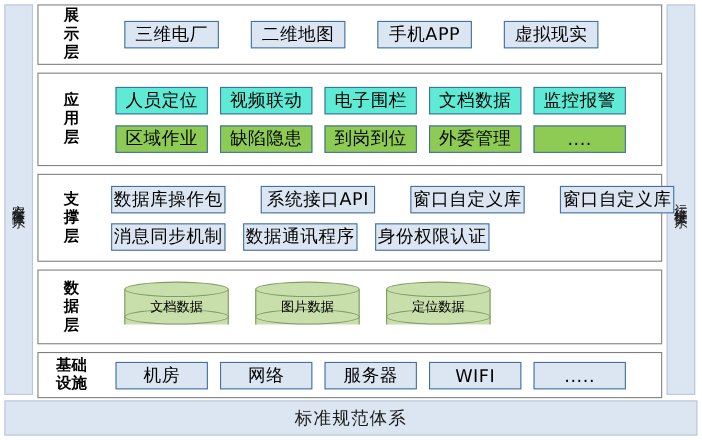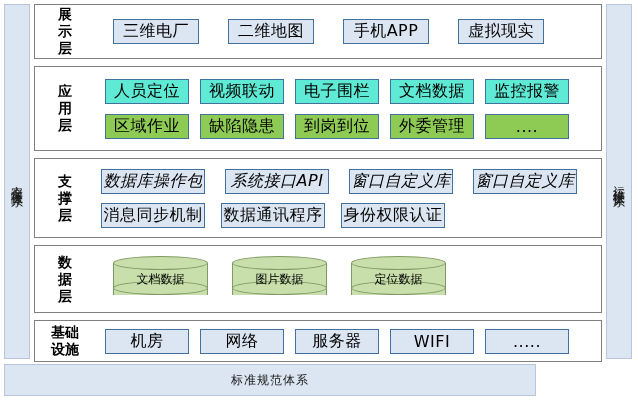--- a/index.html
+++ b/index.html
@@ -42,29 +42,29 @@
     writing-mode: vertical-rl;
     letter-spacing: 2px;
     white-space: nowrap;
   }
 
   
   .bottom-band {
     position: absolute;
     left: 4px;
     top: 364px;
-    width: 532px;
+    width: 630px;
     height: 32px;
     background: #dce6f2;
     border: 1px solid #b8c6d9;
     box-sizing: border-box;
     display: flex;
     align-items: center;
     justify-content: center;
-    font-size: 12px;
+    font-size: 16px;
     color: #1a1a1a;
     letter-spacing: 1px;
   }
 
   
   .layer {
     position: absolute;
     left: 34px;
     width: 568px;
     box-sizing: border-box;
@@ -227,21 +227,21 @@
     </div>
   </div>
 
   <div class="layer" style="top:158px; height:80px;">
     <div class="layer-label">
       <span>支</span>
       <span>撑</span>
       <span>层</span>
     </div>
     <div class="layer-body" style="gap:9px;">
-      <div class="row" style="gap:20px; padding-left:6px;font-style:italic;">
+      <div class="row" style="gap:32px; padding-left:6px;">
         <div class="node blue w-support">数据库操作包</div>
         <div class="node blue w-support">系统接口API</div>
         <div class="node blue w-support">窗口自定义库</div>
         <div class="node blue w-support">窗口自定义库</div>
       </div>
       <div class="row" style="gap:16px; padding-left:6px;">
         <div class="node blue w-support">消息同步机制</div>
         <div class="node blue w-support">数据通讯程序</div>
         <div class="node blue w-support">身份权限认证</div>
       </div>

